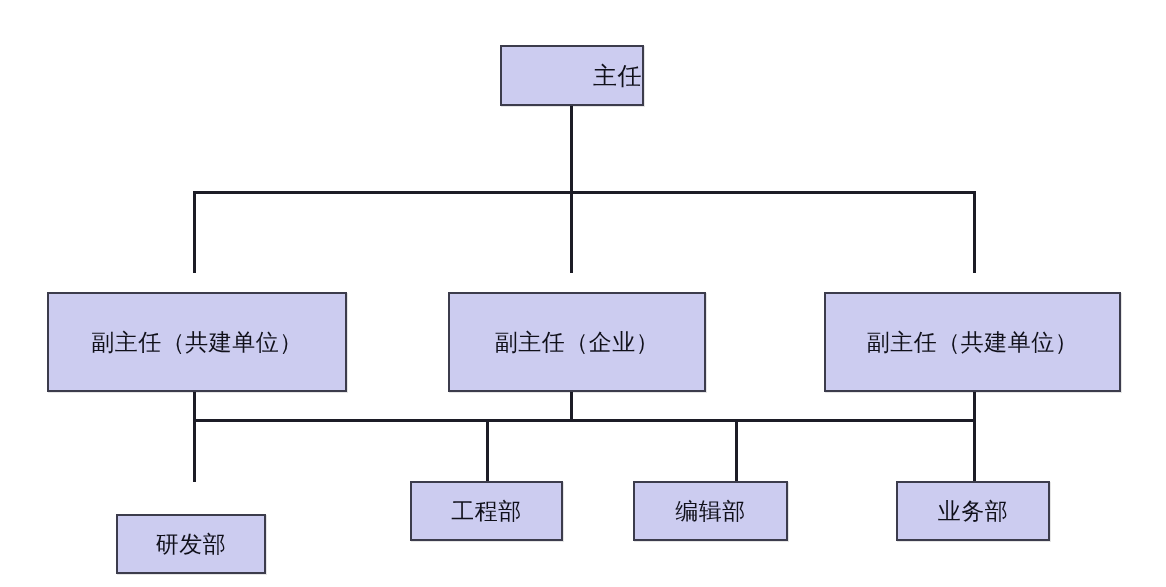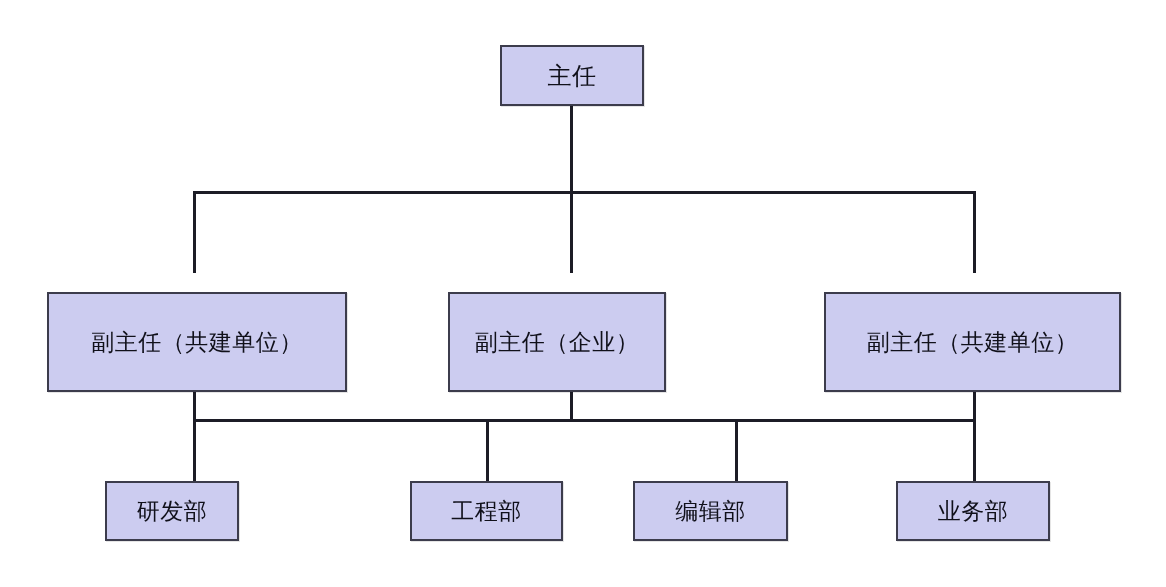--- a/index.html
+++ b/index.html
@@ -35,38 +35,39 @@
     white-space: nowrap;
     line-height: 1;
   }
   
   .node-root {
     left: 500px;
     top: 45px;
     width: 144px;
     height: 61px;
     font-size: 24px;
+    justify-content: flex-end;
   }
   
   .node-deputy {
     top: 272px;
     height: 100px;
     font-size: 23px;
     margin-top: 20px;
   }
   .node-deputy-left  { left: 47px;  width: 300px; }
-  .node-deputy-mid   { left: 448px; width: 218px; }
+  .node-deputy-mid   { left: 448px; width: 258px; }
   .node-deputy-right { left: 824px; width: 297px; }
   
   .node-dept {
     top: 481px;
     height: 60px;
     font-size: 23px;
   }
-  .node-dept-1 { left: 105px; width: 134px; }
+  .node-dept-1 { left: 116px; width: 150px; margin-top: 33px; }
   .node-dept-2 { left: 410px; width: 153px; text-align: right; }
   .node-dept-3 { left: 633px; width: 155px; }
   .node-dept-4 { left: 896px; width: 154px; }
 
   
   .edge {
     position: absolute;
     background: #1c1c26;
     z-index: 1;
   }

